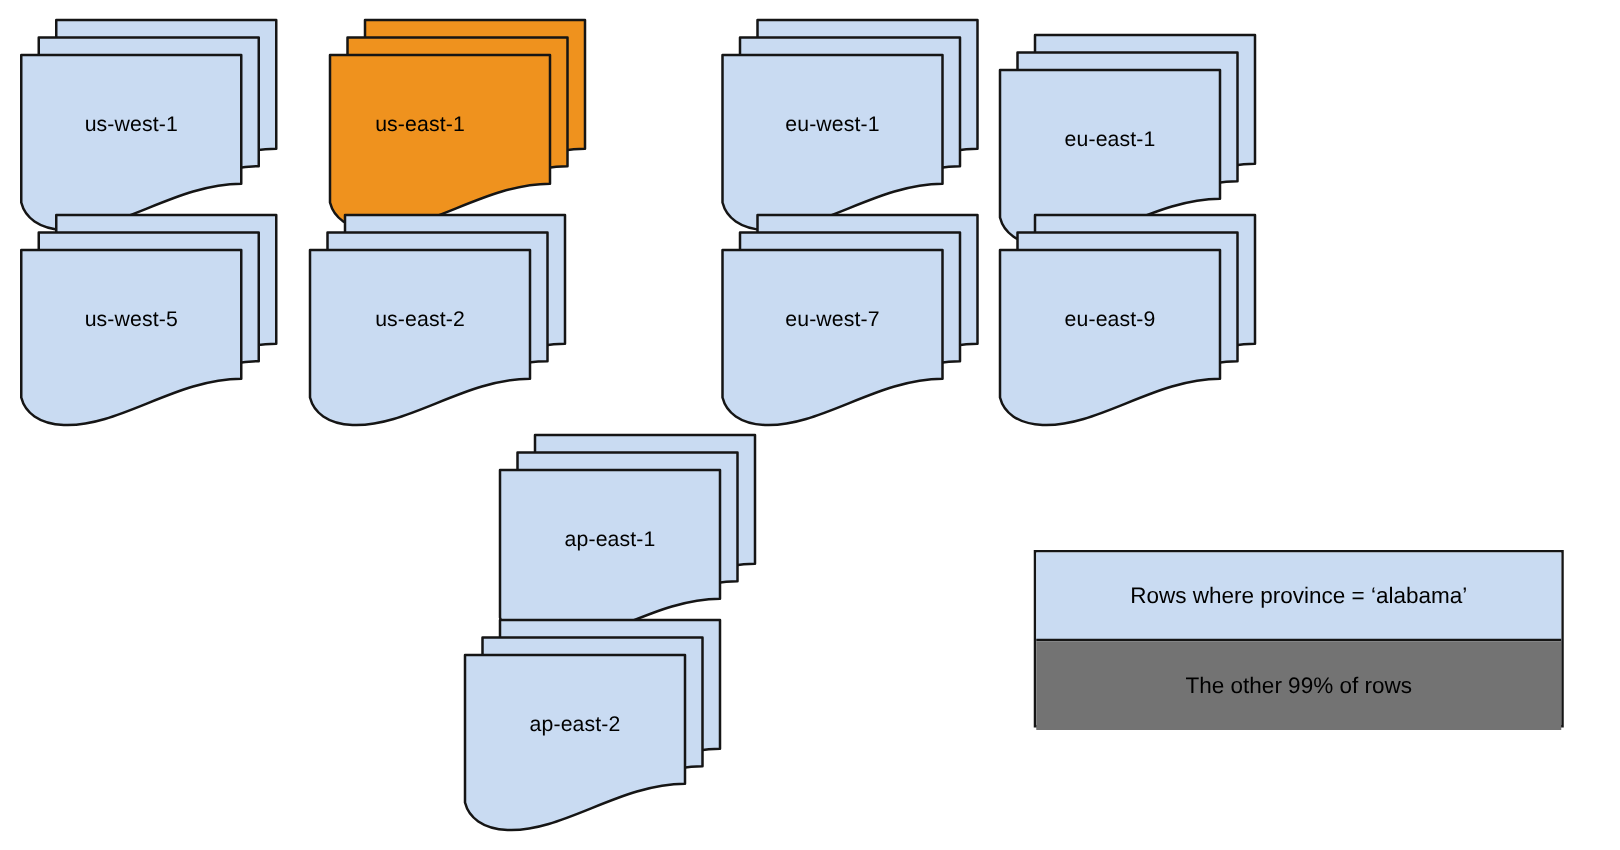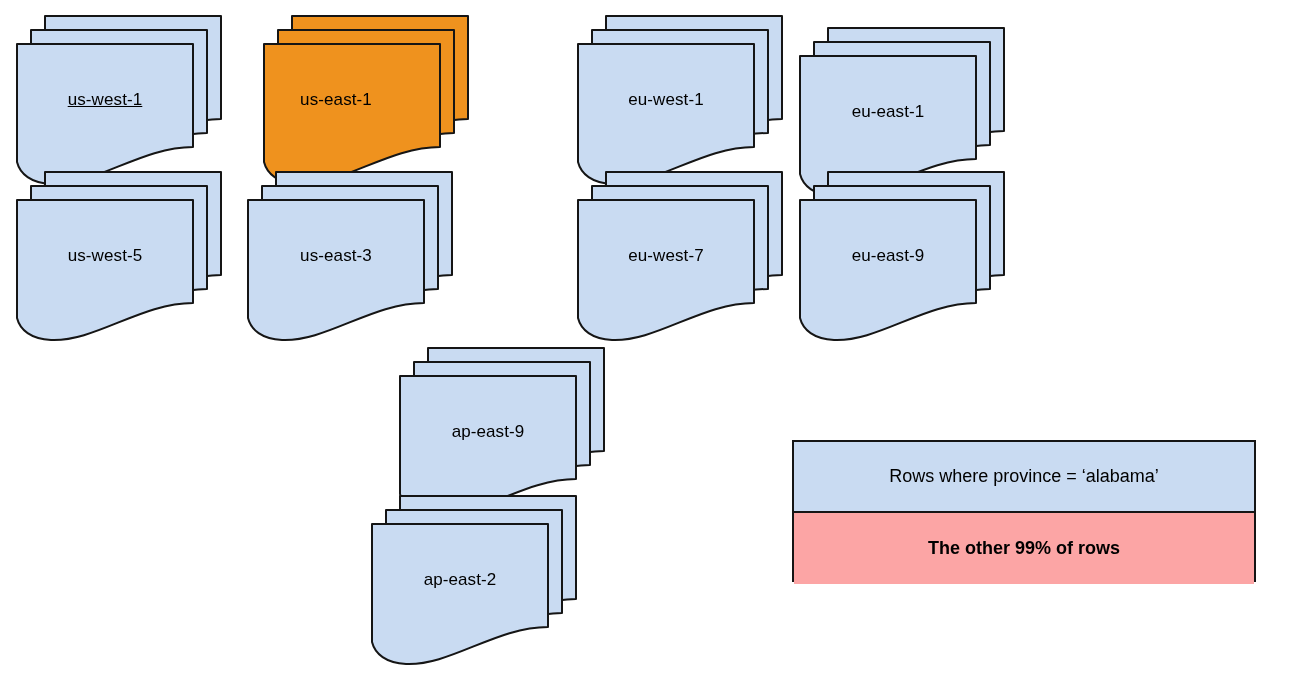--- a/index.html
+++ b/index.html
@@ -68,21 +68,21 @@
 <body>
 
 <div id="canvas">
   <div id="stack-layer">
       <div class="doc-stack" style="left: 17px; top: 16px;">
         <svg viewBox="0 0 205 160">
           <path d="M 28 0 L 204 0 L 204 103 C 152 103, 106 142, 62 140 C 42 139, 31 130, 28 118 Z" fill="#c9dbf2" stroke="#151515" stroke-width="2" stroke-linejoin="round"></path>
           <path d="M 14 14 L 190 14 L 190 117 C 138 117, 92 156, 48 154 C 28 153, 17 144, 14 132 Z" fill="#c9dbf2" stroke="#151515" stroke-width="2" stroke-linejoin="round"></path>
           <path d="M 0 28 L 176 28 L 176 131 C 124 131, 78 170, 34 168 C 14 167, 3 158, 0 146 Z" fill="#c9dbf2" stroke="#151515" stroke-width="2" stroke-linejoin="round"></path>
         </svg>
-        <div class="doc-label" style="top: 74px; text-decoration: underline;">us-west-1</div>
+        <div class="doc-label" style="top: 74px;">us-west-1</div>
       </div>
       <div class="doc-stack" style="left: 248px; top: 16px; padding-left: 16px;">
         <svg viewBox="0 0 205 160">
           <path d="M 28 0 L 204 0 L 204 103 C 152 103, 106 142, 62 140 C 42 139, 31 130, 28 118 Z" fill="#ef921e" stroke="#151515" stroke-width="2" stroke-linejoin="round"></path>
           <path d="M 14 14 L 190 14 L 190 117 C 138 117, 92 156, 48 154 C 28 153, 17 144, 14 132 Z" fill="#ef921e" stroke="#151515" stroke-width="2" stroke-linejoin="round"></path>
           <path d="M 0 28 L 176 28 L 176 131 C 124 131, 78 170, 34 168 C 14 167, 3 158, 0 146 Z" fill="#ef921e" stroke="#151515" stroke-width="2" stroke-linejoin="round"></path>
         </svg>
         <div class="doc-label" style="top: 74px;">us-east-1</div>
       </div>
       <div class="doc-stack" style="left: 578px; top: 16px;">
@@ -108,21 +108,21 @@
           <path d="M 0 28 L 176 28 L 176 131 C 124 131, 78 170, 34 168 C 14 167, 3 158, 0 146 Z" fill="#c9dbf2" stroke="#151515" stroke-width="2" stroke-linejoin="round"></path>
         </svg>
         <div class="doc-label" style="top: 74px;">us-west-5</div>
       </div>
       <div class="doc-stack" style="left: 248px; top: 172px;">
         <svg viewBox="0 0 205 160">
           <path d="M 28 0 L 204 0 L 204 103 C 152 103, 106 142, 62 140 C 42 139, 31 130, 28 118 Z" fill="#c9dbf2" stroke="#151515" stroke-width="2" stroke-linejoin="round"></path>
           <path d="M 14 14 L 190 14 L 190 117 C 138 117, 92 156, 48 154 C 28 153, 17 144, 14 132 Z" fill="#c9dbf2" stroke="#151515" stroke-width="2" stroke-linejoin="round"></path>
           <path d="M 0 28 L 176 28 L 176 131 C 124 131, 78 170, 34 168 C 14 167, 3 158, 0 146 Z" fill="#c9dbf2" stroke="#151515" stroke-width="2" stroke-linejoin="round"></path>
         </svg>
-        <div class="doc-label" style="top: 74px;">us-east-3</div>
+        <div class="doc-label" style="top: 74px;">us-east-2</div>
       </div>
       <div class="doc-stack" style="left: 578px; top: 172px;">
         <svg viewBox="0 0 205 160">
           <path d="M 28 0 L 204 0 L 204 103 C 152 103, 106 142, 62 140 C 42 139, 31 130, 28 118 Z" fill="#c9dbf2" stroke="#151515" stroke-width="2" stroke-linejoin="round"></path>
           <path d="M 14 14 L 190 14 L 190 117 C 138 117, 92 156, 48 154 C 28 153, 17 144, 14 132 Z" fill="#c9dbf2" stroke="#151515" stroke-width="2" stroke-linejoin="round"></path>
           <path d="M 0 28 L 176 28 L 176 131 C 124 131, 78 170, 34 168 C 14 167, 3 158, 0 146 Z" fill="#c9dbf2" stroke="#151515" stroke-width="2" stroke-linejoin="round"></path>
         </svg>
         <div class="doc-label" style="top: 74px;">eu-west-7</div>
       </div>
       <div class="doc-stack" style="left: 800px; top: 172px;">
@@ -132,34 +132,34 @@
           <path d="M 0 28 L 176 28 L 176 131 C 124 131, 78 170, 34 168 C 14 167, 3 158, 0 146 Z" fill="#c9dbf2" stroke="#151515" stroke-width="2" stroke-linejoin="round"></path>
         </svg>
         <div class="doc-label" style="top: 74px;">eu-east-9</div>
       </div>
       <div class="doc-stack" style="left: 400px; top: 348px;">
         <svg viewBox="0 0 205 160">
           <path d="M 28 0 L 204 0 L 204 103 C 152 103, 106 142, 62 140 C 42 139, 31 130, 28 118 Z" fill="#c9dbf2" stroke="#151515" stroke-width="2" stroke-linejoin="round"></path>
           <path d="M 14 14 L 190 14 L 190 117 C 138 117, 92 156, 48 154 C 28 153, 17 144, 14 132 Z" fill="#c9dbf2" stroke="#151515" stroke-width="2" stroke-linejoin="round"></path>
           <path d="M 0 28 L 176 28 L 176 131 C 124 131, 78 170, 34 168 C 14 167, 3 158, 0 146 Z" fill="#c9dbf2" stroke="#151515" stroke-width="2" stroke-linejoin="round"></path>
         </svg>
-        <div class="doc-label" style="top: 74px;">ap-east-9</div>
+        <div class="doc-label" style="top: 74px;">ap-east-1</div>
       </div>
       <div class="doc-stack" style="left: 372px; top: 496px;">
         <svg viewBox="0 0 205 160">
           <path d="M 28 0 L 204 0 L 204 103 C 152 103, 106 142, 62 140 C 42 139, 31 130, 28 118 Z" fill="#c9dbf2" stroke="#151515" stroke-width="2" stroke-linejoin="round"></path>
           <path d="M 14 14 L 190 14 L 190 117 C 138 117, 92 156, 48 154 C 28 153, 17 144, 14 132 Z" fill="#c9dbf2" stroke="#151515" stroke-width="2" stroke-linejoin="round"></path>
           <path d="M 0 28 L 176 28 L 176 131 C 124 131, 78 170, 34 168 C 14 167, 3 158, 0 146 Z" fill="#c9dbf2" stroke="#151515" stroke-width="2" stroke-linejoin="round"></path>
         </svg>
         <div class="doc-label" style="top: 74px;">ap-east-2</div>
       </div>
     </div>
   <div id="legend-layer">
-      <div class="legend" style="left: 792px; top: 440px; width: 464px; height: 142px;">
+      <div class="legend" style="left: 827px; top: 440px; width: 424px; height: 142px;">
         <div class="legend-row row-top" style="height: 71px; background: rgb(201, 219, 242);">
           <span>Rows where province = ‘alabama’</span>
         </div>
-        <div class="legend-row" style="height: 71px; background: #fca5a5; font-weight: bold;">
+        <div class="legend-row" style="height: 71px; background: #737373;">
           <span>The other 99% of rows</span>
         </div>
       </div>
     </div>
 </div>
 
 </body></html>

